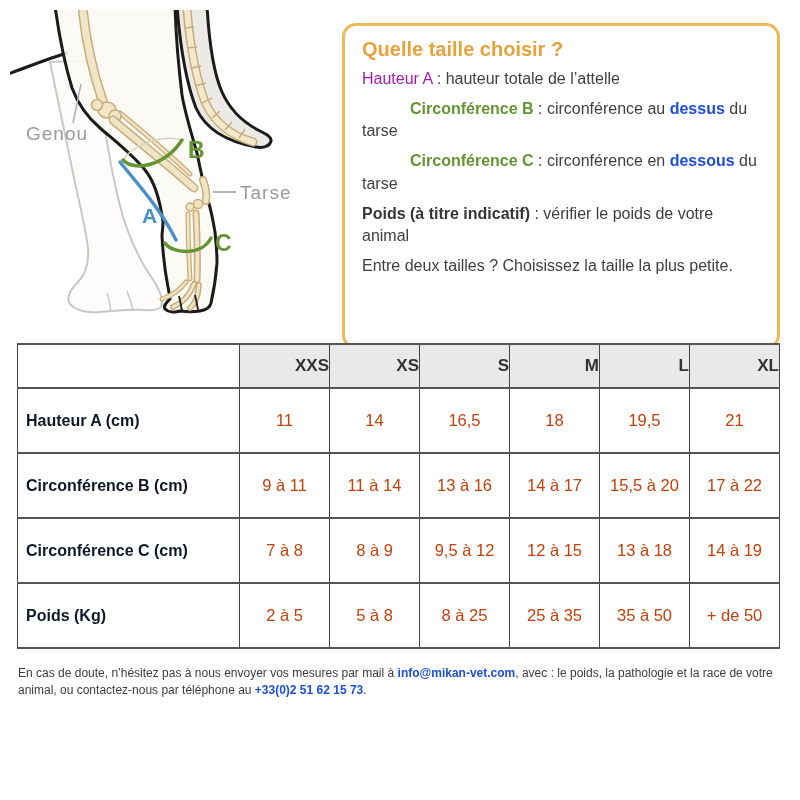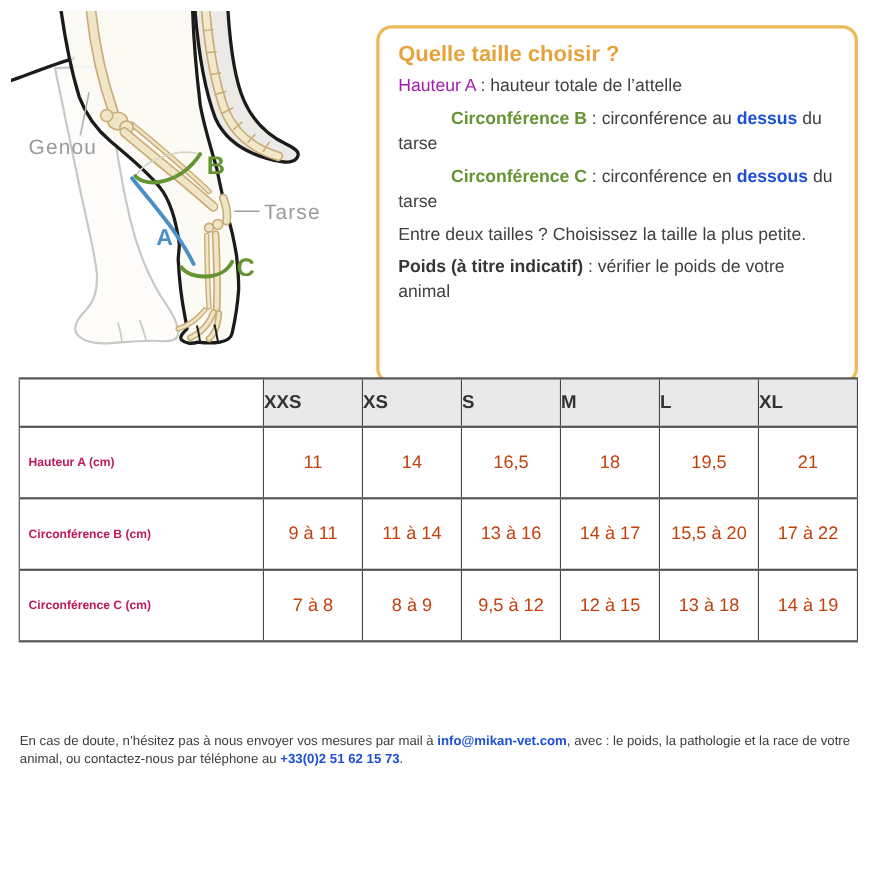--- a/index.html
+++ b/index.html
@@ -34,25 +34,25 @@
     border-collapse:collapse;table-layout:fixed;
   }
   .size-table th,.size-table td{
     border-left:1px solid #454545;border-right:1px solid #454545;
     border-top:2px solid #555555;border-bottom:2px solid #555555;
     padding:0;
   }
   .size-table thead tr{height:44px;}
   .size-table tbody tr{height:65px;}
   .size-table th.size-col{
-    background:#e9e9e9;font-size:17px;font-weight:bold;color:#333333;text-align:left;
+    background:#e9e9e9;font-size:17px;font-weight:bold;color:#333333;text-align:right;
   }
   .size-table th.corner{background:#ffffff;}
   .size-table td.row-label{
-    text-align:left;padding-left:8px;font-size:11px;font-weight:bold;color:#be185d;
+    text-align:left;padding-left:8px;font-size:16px;font-weight:bold;color:#0f172a;
     background:#ffffff;
   }
   .size-table td.val{
     text-align:center;font-size:16.5px;color:#c2410c;background:#ffffff;font-weight:normal;
   }
 
   
   .footer{position:absolute;left:18px;top:665px;width:758px;font-size:12px;line-height:1.42;color:#3c3c3c;}
   .footer p{margin:0;}
   .footer p + p{margin-top:11px;}
@@ -146,25 +146,25 @@
   </p>
 
   <p>
     <span class="lbl-green">Circonférence B</span><span> : </span><span>circonférence au </span><span class="b">dessus</span><span> du tarse</span>
   </p>
 
   <p>
     <span class="lbl-green">Circonférence C</span><span> : </span><span>circonférence en </span><span class="b">dessous</span><span> du tarse</span>
   </p>
 
+  <p>
+    <span class="lbl-dark">Poids (à titre indicatif)</span><span> : </span><span>vérifier le poids de votre animal</span>
+  </p>
+
   <p>Entre deux tailles ? Choisissez la taille la plus petite.</p>
-
-  <p>
-    <span class="lbl-dark">Poids (à titre indicatif)</span><span> : </span><span>vérifier le poids de votre animal</span>
-  </p>
 </div>
 
 <table class="size-table">
   <colgroup>
     <col style="width:222px">
       <col style="width:90px">
       <col style="width:90px">
     <col style="width:90px">
       <col style="width:90px">
       <col style="width:90px">
@@ -202,20 +202,29 @@
     </tr>
     <tr>
       <td class="row-label">Circonférence C (cm)</td>
       <td class="val">7 à 8</td>
       <td class="val">8 à 9</td>
       <td class="val">9,5 à 12</td>
       <td class="val">12 à 15</td>
       <td class="val">13 à 18</td>
       <td class="val">14 à 19</td>
     </tr>
+    <tr>
+      <td class="row-label">Poids (Kg)</td>
+      <td class="val">2 à 5</td>
+      <td class="val">5 à 8</td>
+      <td class="val">8 à 25</td>
+      <td class="val">25 à 35</td>
+      <td class="val">35 à 50</td>
+      <td class="val">+ de 50</td>
+    </tr>
   </tbody>
 </table>
 
 <div class="footer">
   <p>
     <span>En cas de doute, n’hésitez pas à nous envoyer vos mesures par mail à </span><span class="b">info@mikan-vet.com</span><span>, avec : le poids, la pathologie et la race de votre animal, ou contactez-nous par téléphone au </span><span class="b">+33(0)2 51 62 15 73</span><span>.</span>
   </p>
 </div>
 
 </body></html>

